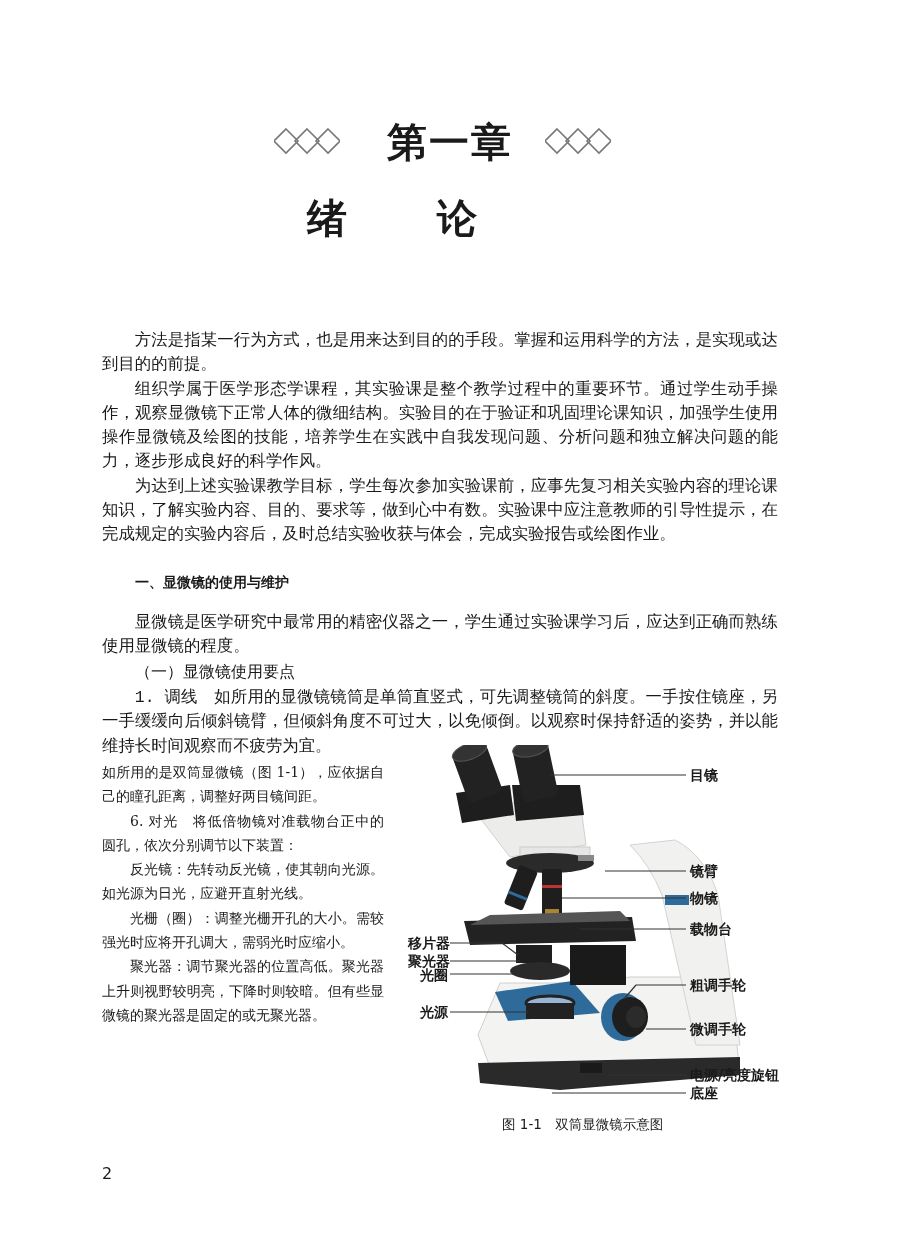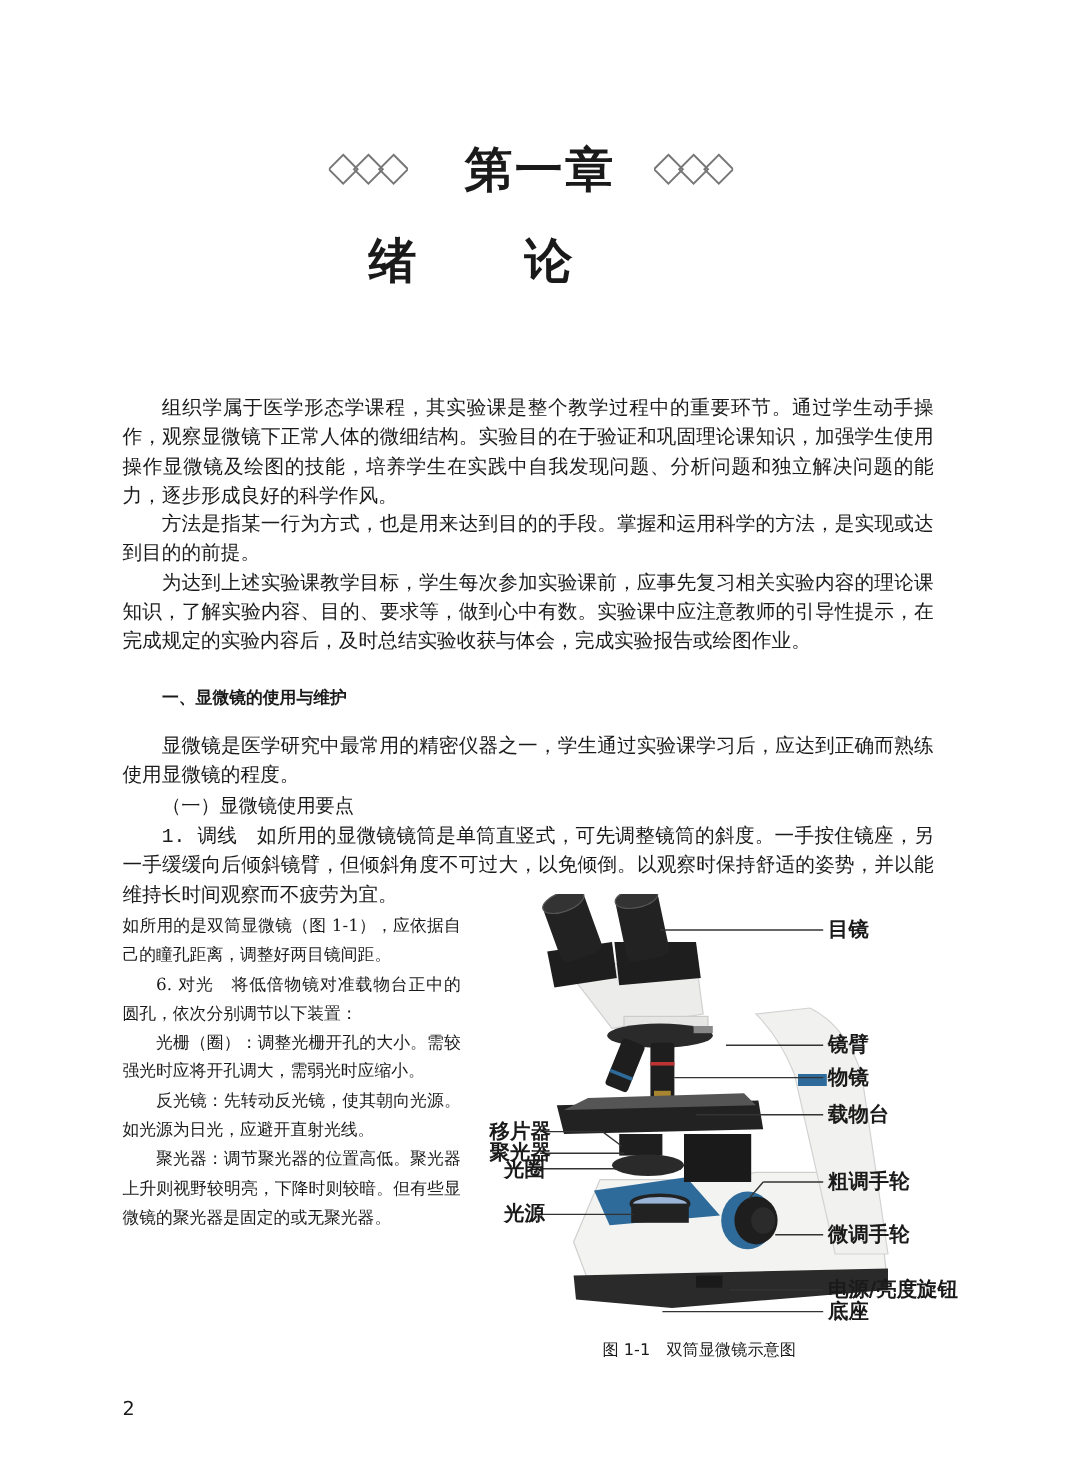--- a/index.html
+++ b/index.html
@@ -17,21 +17,21 @@
   .section-title .gap { width: 90px; }
   .body-text { position: absolute; left: 102px; width: 676px; font-size: 16.4px; line-height: 24.3px;
                text-align: justify; }
   .body-text p { margin: 0; text-indent: 2em; }
   .h2 { position: absolute; left: 135px; top: 568px; font-size: 14px; font-weight: bold; line-height: 28px; }
   .h3 { position: absolute; left: 135px; top: 661px; font-size: 16px; font-family: Liberation Mono, monospace; line-height: 24px; }
   .col-text { position: absolute; left: 102px; width: 282px; font-size: 14px; line-height: 24.3px; text-align: justify; }
   .col-text p { margin: 0; text-indent: 2em; }
   .col-text p.noindent { text-indent: 0; }
   .figure { position: absolute; left: 400px; top: 745px; width: 400px; height: 400px; }
-  .fig-label { position: absolute; font-size: 17px; font-weight: bold; white-space: nowrap; line-height: 16px; text-align: right; }
+  .fig-label { position: absolute; font-size: 14px; font-weight: bold; white-space: nowrap; line-height: 16px; text-align: right; }
   .fig-caption { position: absolute; left: 502px; top: 1116px; font-size: 13.5px;
                  font-family: "DejaVu Sans", "Liberation Sans", sans-serif; white-space: pre; }
   .page-number { position: absolute; left: 102px; top: 1164px; font-size: 16px;
                  font-family: "DejaVu Sans", "Liberation Sans", sans-serif; }
 </style>
 </head>
 <body>
 
 <div class="chapter-row">
   <svg class="ornament left" viewBox="0 0 66 30">
@@ -49,42 +49,42 @@
       <polygon points="54,3 66,15 54,27 42,15"></polygon>
     </g>
   </svg>
 </div>
 
 <div class="section-title">
   <span>绪</span><span class="gap"></span><span>论</span>
 </div>
 
 <div class="body-text" style="top:328px;">
+  <p>方法是指某一行为方式，也是用来达到目的的手段。掌握和运用科学的方法，是实现或达到目的的前提。</p>
   <p>组织学属于医学形态学课程，其实验课是整个教学过程中的重要环节。通过学生动手操作，观察显微镜下正常人体的微细结构。实验目的在于验证和巩固理论课知识，加强学生使用操作显微镜及绘图的技能，培养学生在实践中自我发现问题、分析问题和独立解决问题的能力，逐步形成良好的科学作风。</p>
-  <p>方法是指某一行为方式，也是用来达到目的的手段。掌握和运用科学的方法，是实现或达到目的的前提。</p>
   <p>为达到上述实验课教学目标，学生每次参加实验课前，应事先复习相关实验内容的理论课知识，了解实验内容、目的、要求等，做到心中有数。实验课中应注意教师的引导性提示，在完成规定的实验内容后，及时总结实验收获与体会，完成实验报告或绘图作业。</p>
 </div>
 
 <div class="h2">一、显微镜的使用与维护</div>
 
 <div class="body-text" style="top:610px;">
   <p>显微镜是医学研究中最常用的精密仪器之一，学生通过实验课学习后，应达到正确而熟练使用显微镜的程度。</p>
 </div>
 
 <div class="h3">（一）显微镜使用要点</div>
 
 <div class="body-text" style="top:686px;font-family:Liberation Mono, monospace;">
   <p>1. 调线　如所用的显微镜镜筒是单筒直竖式，可先调整镜筒的斜度。一手按住镜座，另一手缓缓向后倾斜镜臂，但倾斜角度不可过大，以免倾倒。以观察时保持舒适的姿势，并以能维持长时间观察而不疲劳为宜。</p>
 </div>
 
 <div class="col-text" style="top:760px;">
   <p class="noindent">如所用的是双筒显微镜（图 1-1），应依据自己的瞳孔距离，调整好两目镜间距。</p>
   <p>6. 对光　将低倍物镜对准载物台正中的圆孔，依次分别调节以下装置：</p>
+  <p>反光镜：先转动反光镜，使其朝向光源。如光源为日光，应避开直射光线。</p>
   <p>光栅（圈）：调整光栅开孔的大小。需较强光时应将开孔调大，需弱光时应缩小。</p>
-  <p>反光镜：先转动反光镜，使其朝向光源。如光源为日光，应避开直射光线。</p>
   <p>聚光器：调节聚光器的位置高低。聚光器上升则视野较明亮，下降时则较暗。但有些显微镜的聚光器是固定的或无聚光器。</p>
 </div>
 
 <div class="figure">
   <svg width="400" height="370" viewBox="0 0 400 370">
 
     <path d="M78,290 L100,238 L190,238 L230,232 L330,232 L340,330 L96,338 Z" fill="#f3f3f1" stroke="#cfcfcf"></path>
     <path d="M76,300 L96,338 L330,330 L336,300 Z" fill="none"></path>
     <path d="M78,318 L340,312 L340,330 L160,345 L80,338 Z" fill="#2a2a2a"></path>
     <path d="M95,247 L172,236 L200,268 L108,276 Z" fill="#2f6b9a"></path>

